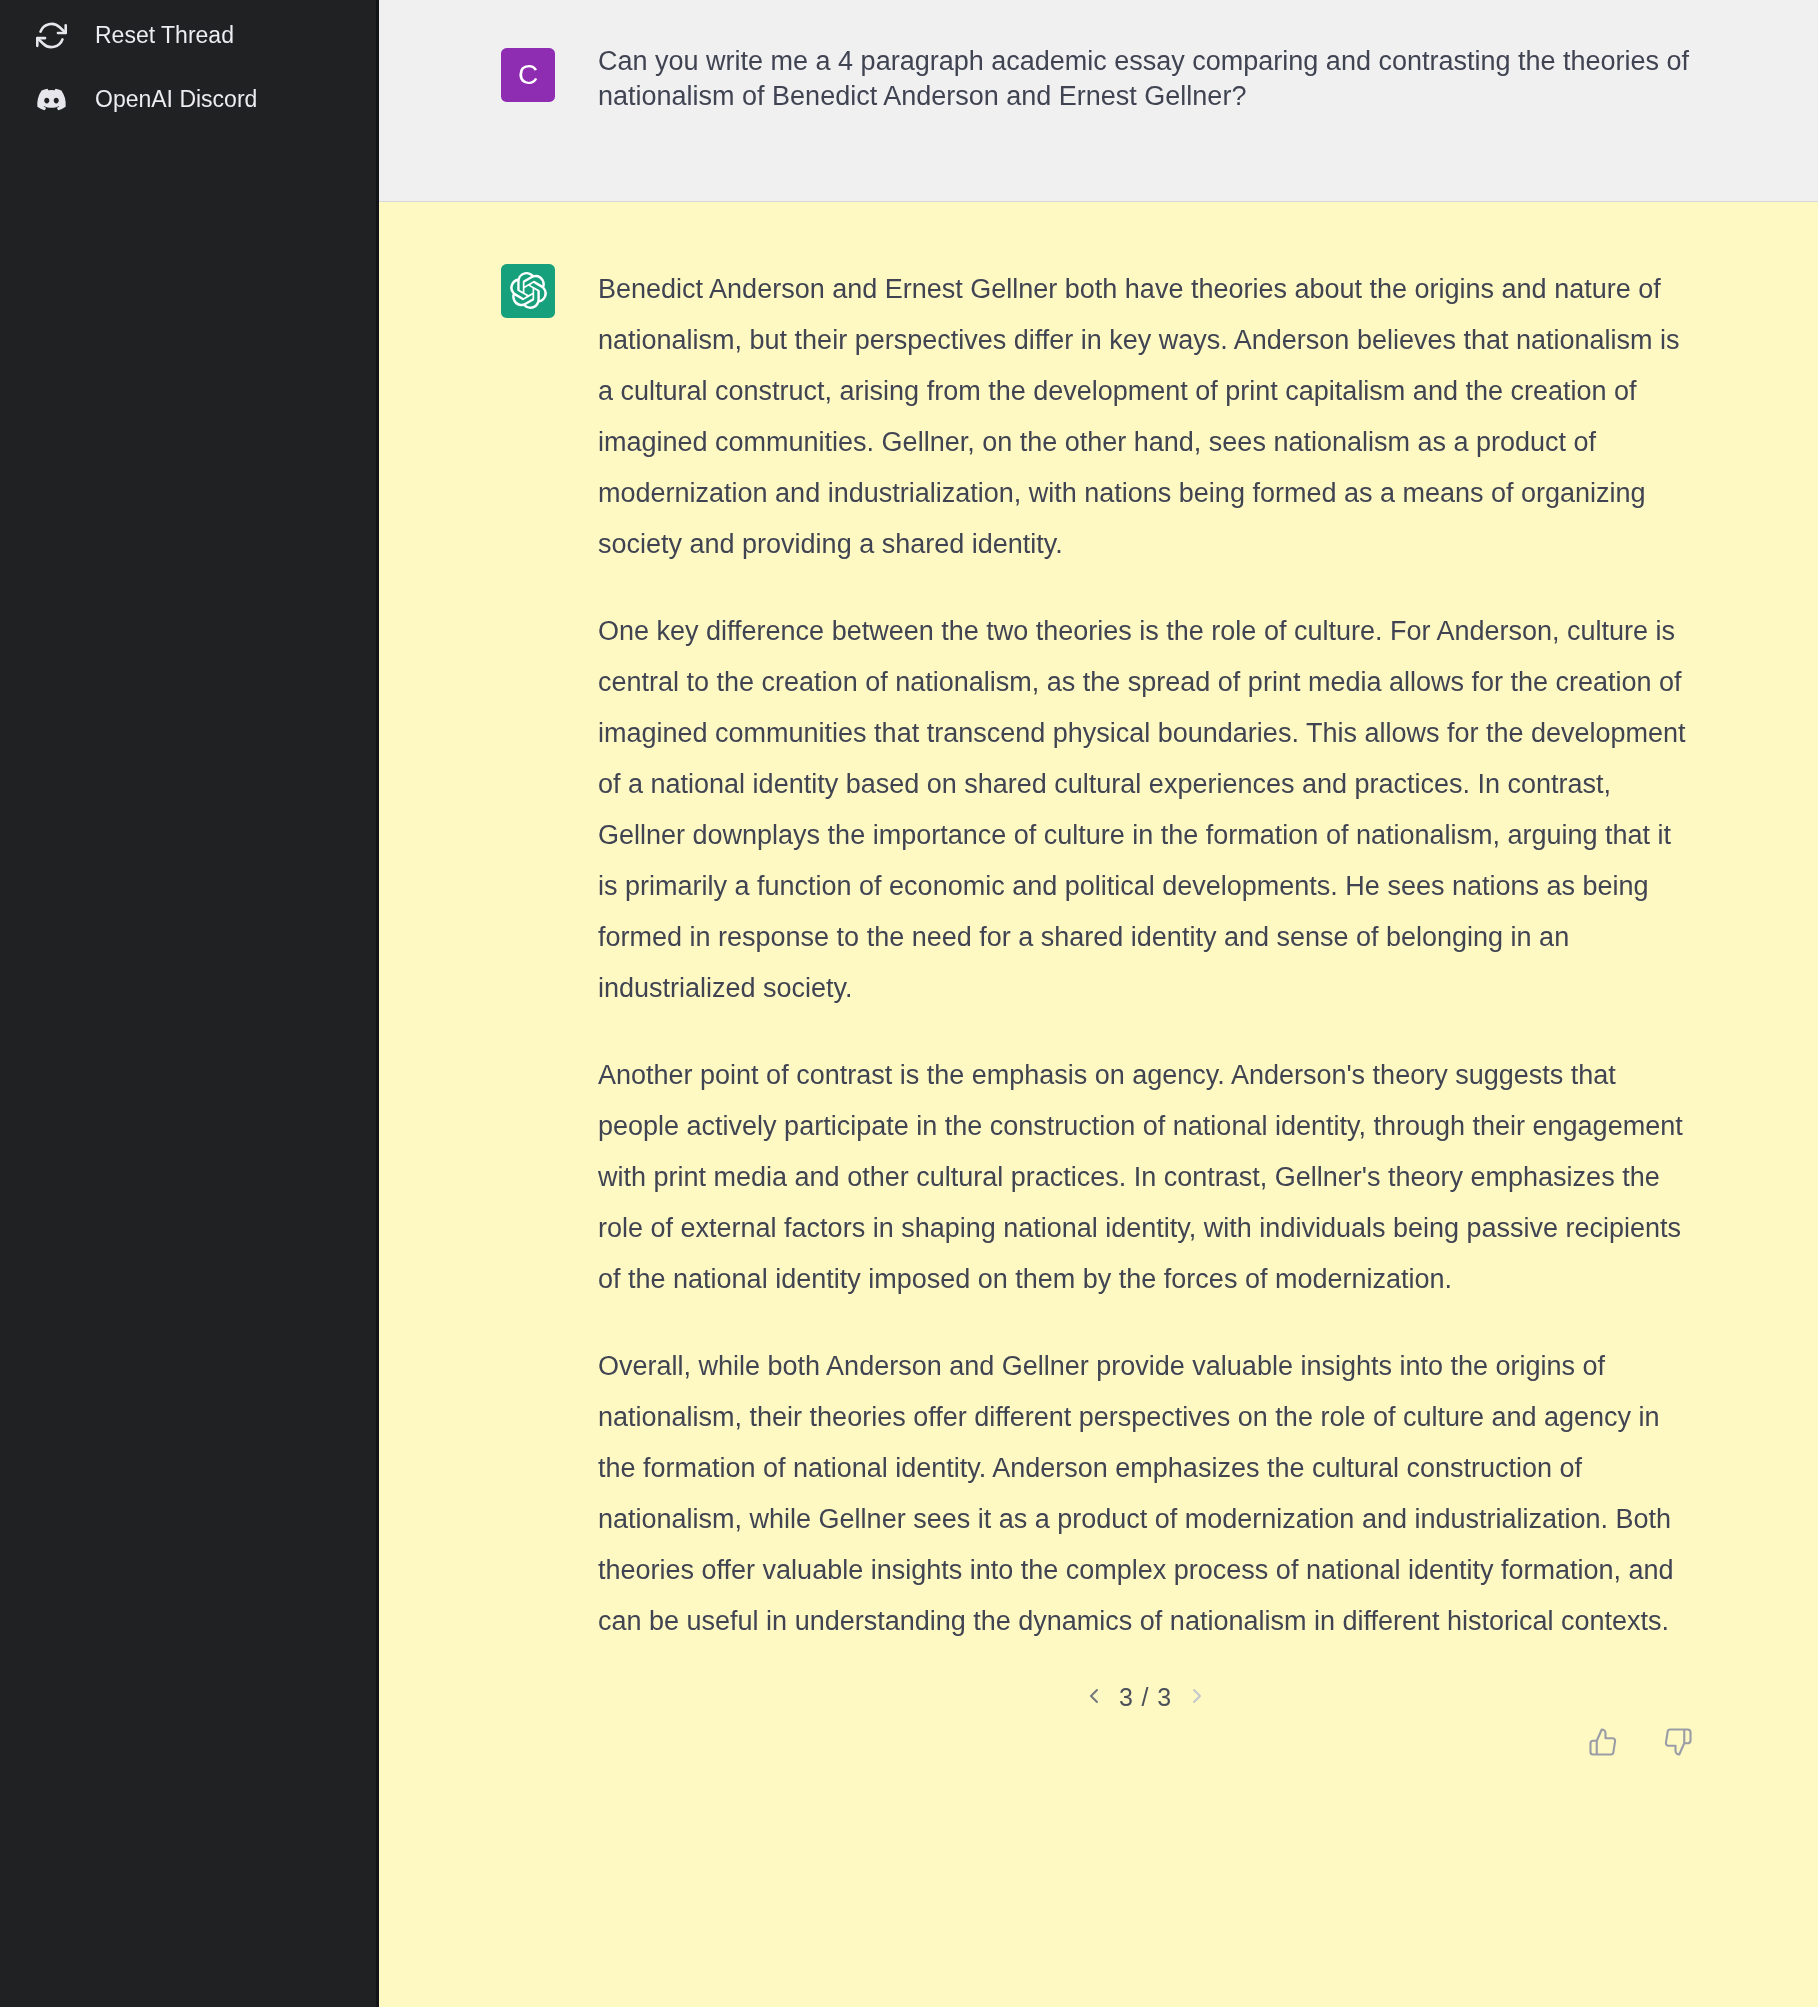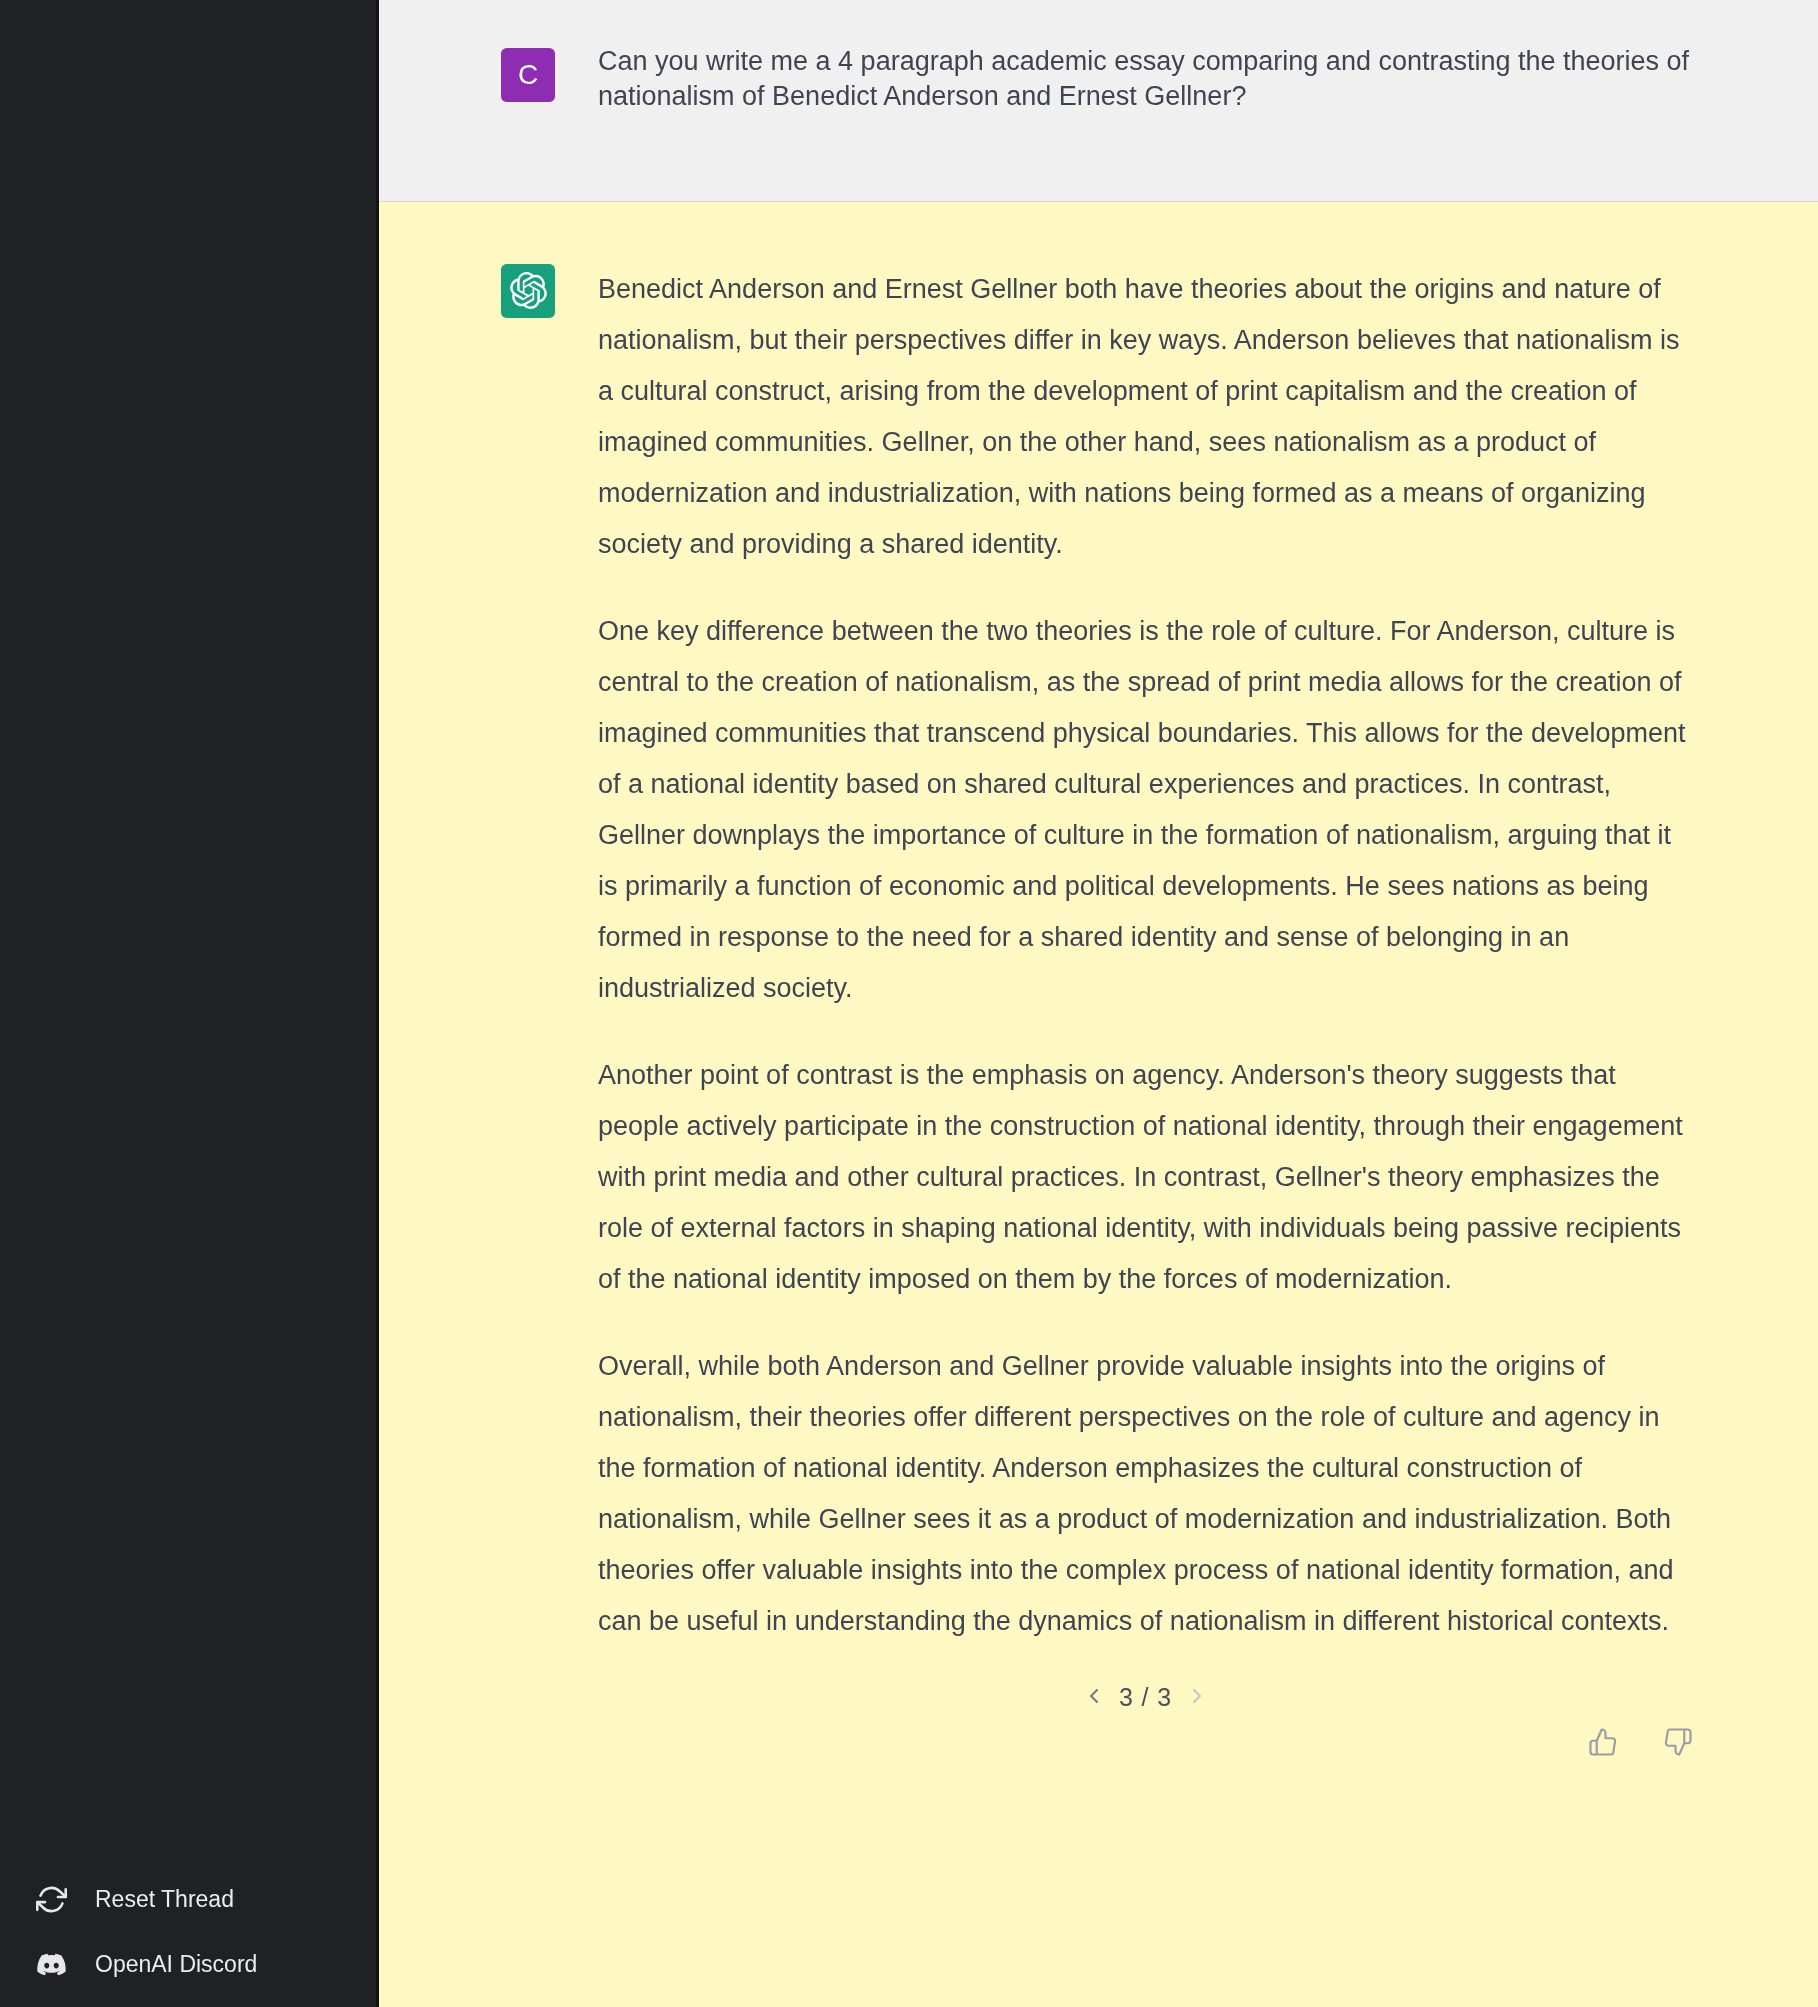--- a/index.html
+++ b/index.html
@@ -9,22 +9,22 @@
     background:#e9e9eb;
   }
   .app{display:flex;width:1818px;height:2007px;}
 
   
   .sidebar{
     width:379px;flex:0 0 379px;height:100%;
     background:#202123;
     border-right:3.7px solid #131417;
     box-sizing:border-box;
-    padding-top:22px;
-    display:flex;flex-direction:column;justify-content:flex-end;
+    padding-top:14px;
+    display:flex;flex-direction:column;
   }
   .side-item{
     display:flex;align-items:center;
     background:none;border:none;cursor:pointer;
     height:43px;margin:0 0 21.3px 0;padding:0 0 0 35px;
     color:#ececf1;font-family:"Liberation Sans", sans-serif;
     font-size:23px;text-align:left;
   }
   .side-icon{
     width:32px;height:32px;flex:0 0 32px;

